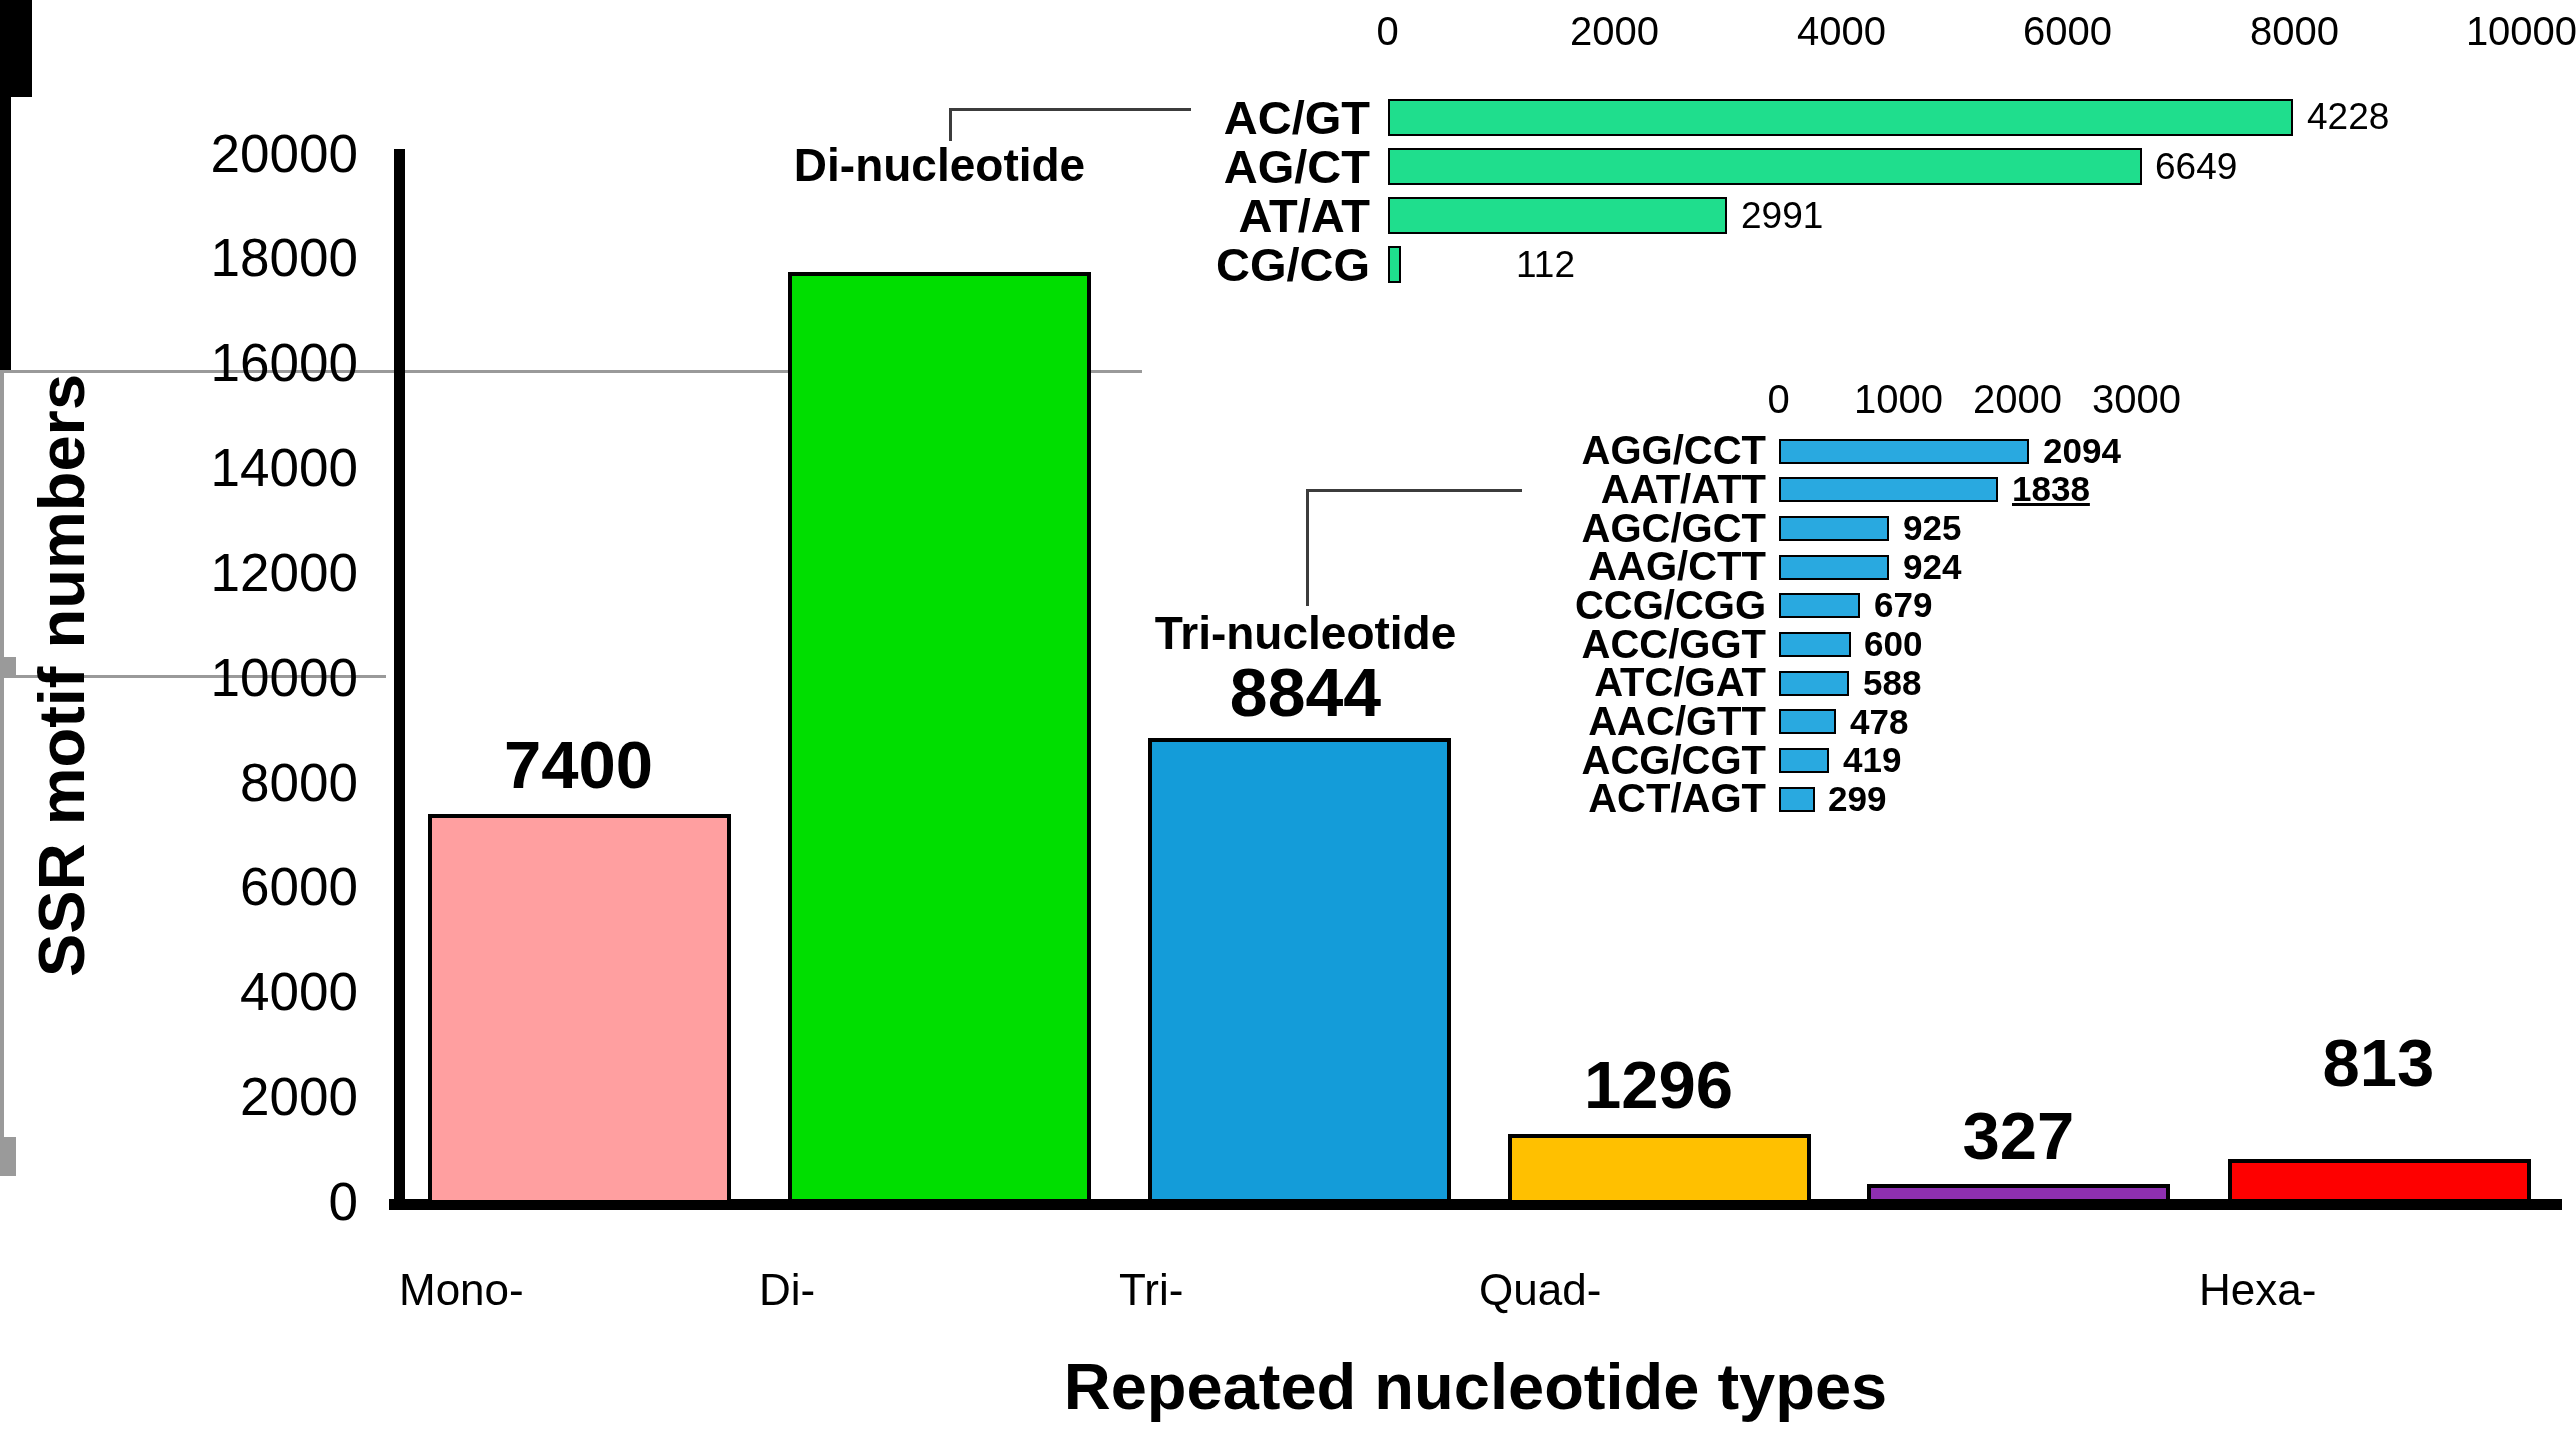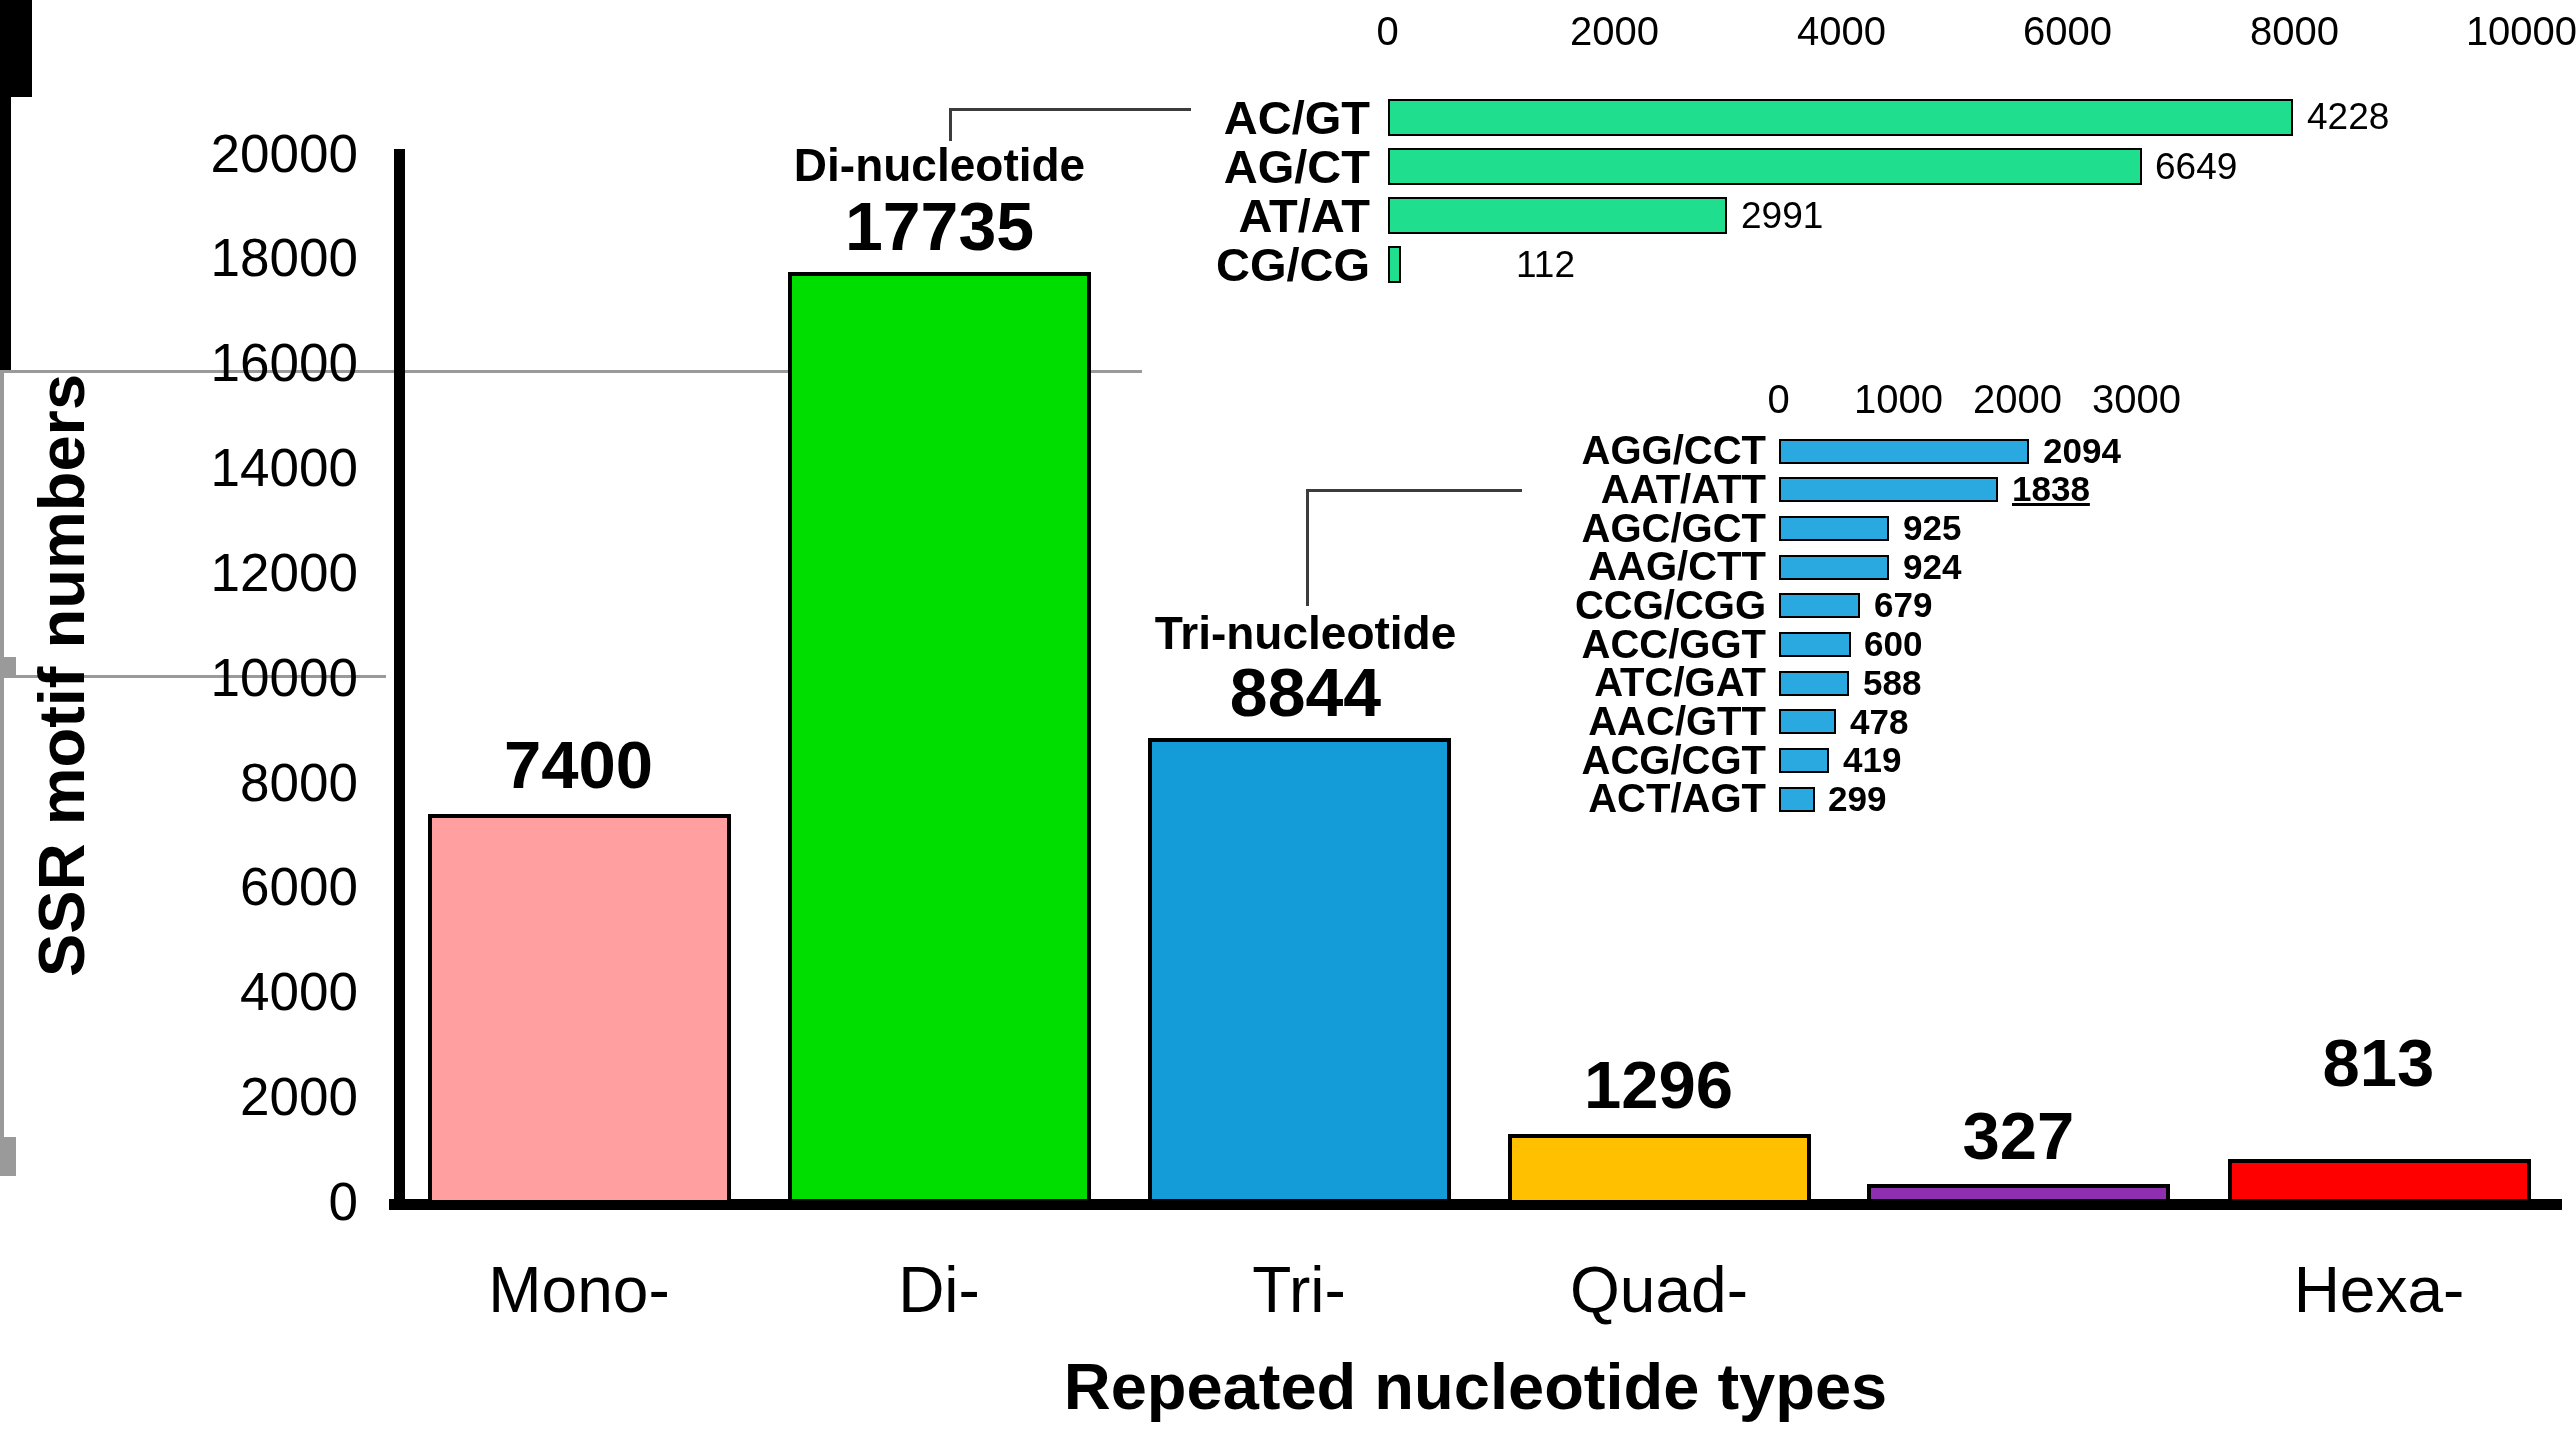--- a/index.html
+++ b/index.html
@@ -1,21 +1,21 @@
 <!DOCTYPE html>
 <html style="font-size:14px"><head>
 <meta charset="utf-8">
 <style>
   html,body{margin:0;padding:0;background:#fff;overflow:hidden}
   #fig{position:relative;width:2576px;height:1439px;background:#fff;
        font-family:"Liberation Sans",sans-serif;color:#000}
   .blk{position:absolute;background:#000}
   .conn{position:absolute;background:#3c3c3c}
   .ytick-label{position:absolute;font-size:53px;line-height:60px;text-align:right}
-  .cat-label{position:absolute;font-size:64px;line-height:58px;text-align:center}
+  .cat-label{position:absolute;font-size:44px;line-height:58px;}
   .val-label{position:absolute;font-size:67px;line-height:70px;font-weight:bold;text-align:center}
   .title-x{position:absolute;font-size:65px;font-weight:bold;text-align:center}
   .title-y{position:absolute;font-size:65px;font-weight:bold;text-align:center}
   .callout-name{position:absolute;font-size:46px;line-height:53px;font-weight:bold;text-align:center}
   .callout-value{position:absolute;font-size:68px;line-height:79px;font-weight:bold;text-align:center}
   .mbar{position:absolute;box-sizing:border-box;border:4.4px solid #000}
   .ibar{position:absolute;box-sizing:border-box;border:2.6px solid #000}
   .itick-label{position:absolute;font-size:40px;line-height:46px;text-align:center}
   .icat{position:absolute;font-weight:bold;text-align:right}
   .ival{position:absolute}
@@ -30,21 +30,20 @@
 
   <div class="blk" style="left:394px;top:149px;width:10.5px;height:1061px"></div>
   <div class="blk" style="left:389px;top:1199px;width:2173px;height:11.4px"></div>
 
   <div class="conn" style="left:949px;top:108px;width:2.6px;height:33px"></div>
   <div class="conn" style="left:949px;top:108px;width:242px;height:2.6px"></div>
   <div class="conn" style="left:1306px;top:489px;width:2.6px;height:117px"></div>
   <div class="conn" style="left:1306px;top:489px;width:216px;height:2.6px"></div>
 
   <div class="callout-name" style="left:545px;top:139px;width:789px">Di-nucleotide</div>
-  <div class="callout-value" style="left:545px;top:187px;width:789px">17735</div>
   <div class="callout-name" style="left:911px;top:607px;width:789px">Tri-nucleotide</div>
   <div class="callout-value" style="left:911px;top:653px;width:789px">8844</div>
 
 <div style="left: 367px; top: 1197px; width: 32px; height: 8.8px; background: rgb(0, 0, 0);"></div>
     <div class="ytick-label" style="left: 70px; top: 1172px; width: 288px;">0</div>
     <div style="left: 367px; top: 1092px; width: 32px; height: 8.8px; background: rgb(0, 0, 0);"></div>
     <div class="ytick-label" style="left: 70px; top: 1067px; width: 288px;">2000</div>
     <div style="left: 367px; top: 988px; width: 32px; height: 8.8px; background: rgb(0, 0, 0);"></div>
     <div class="ytick-label" style="left: 70px; top: 962px; width: 288px;">4000</div>
     <div style="left: 367px; top: 883px; width: 32px; height: 8.8px; background: rgb(0, 0, 0);"></div>

